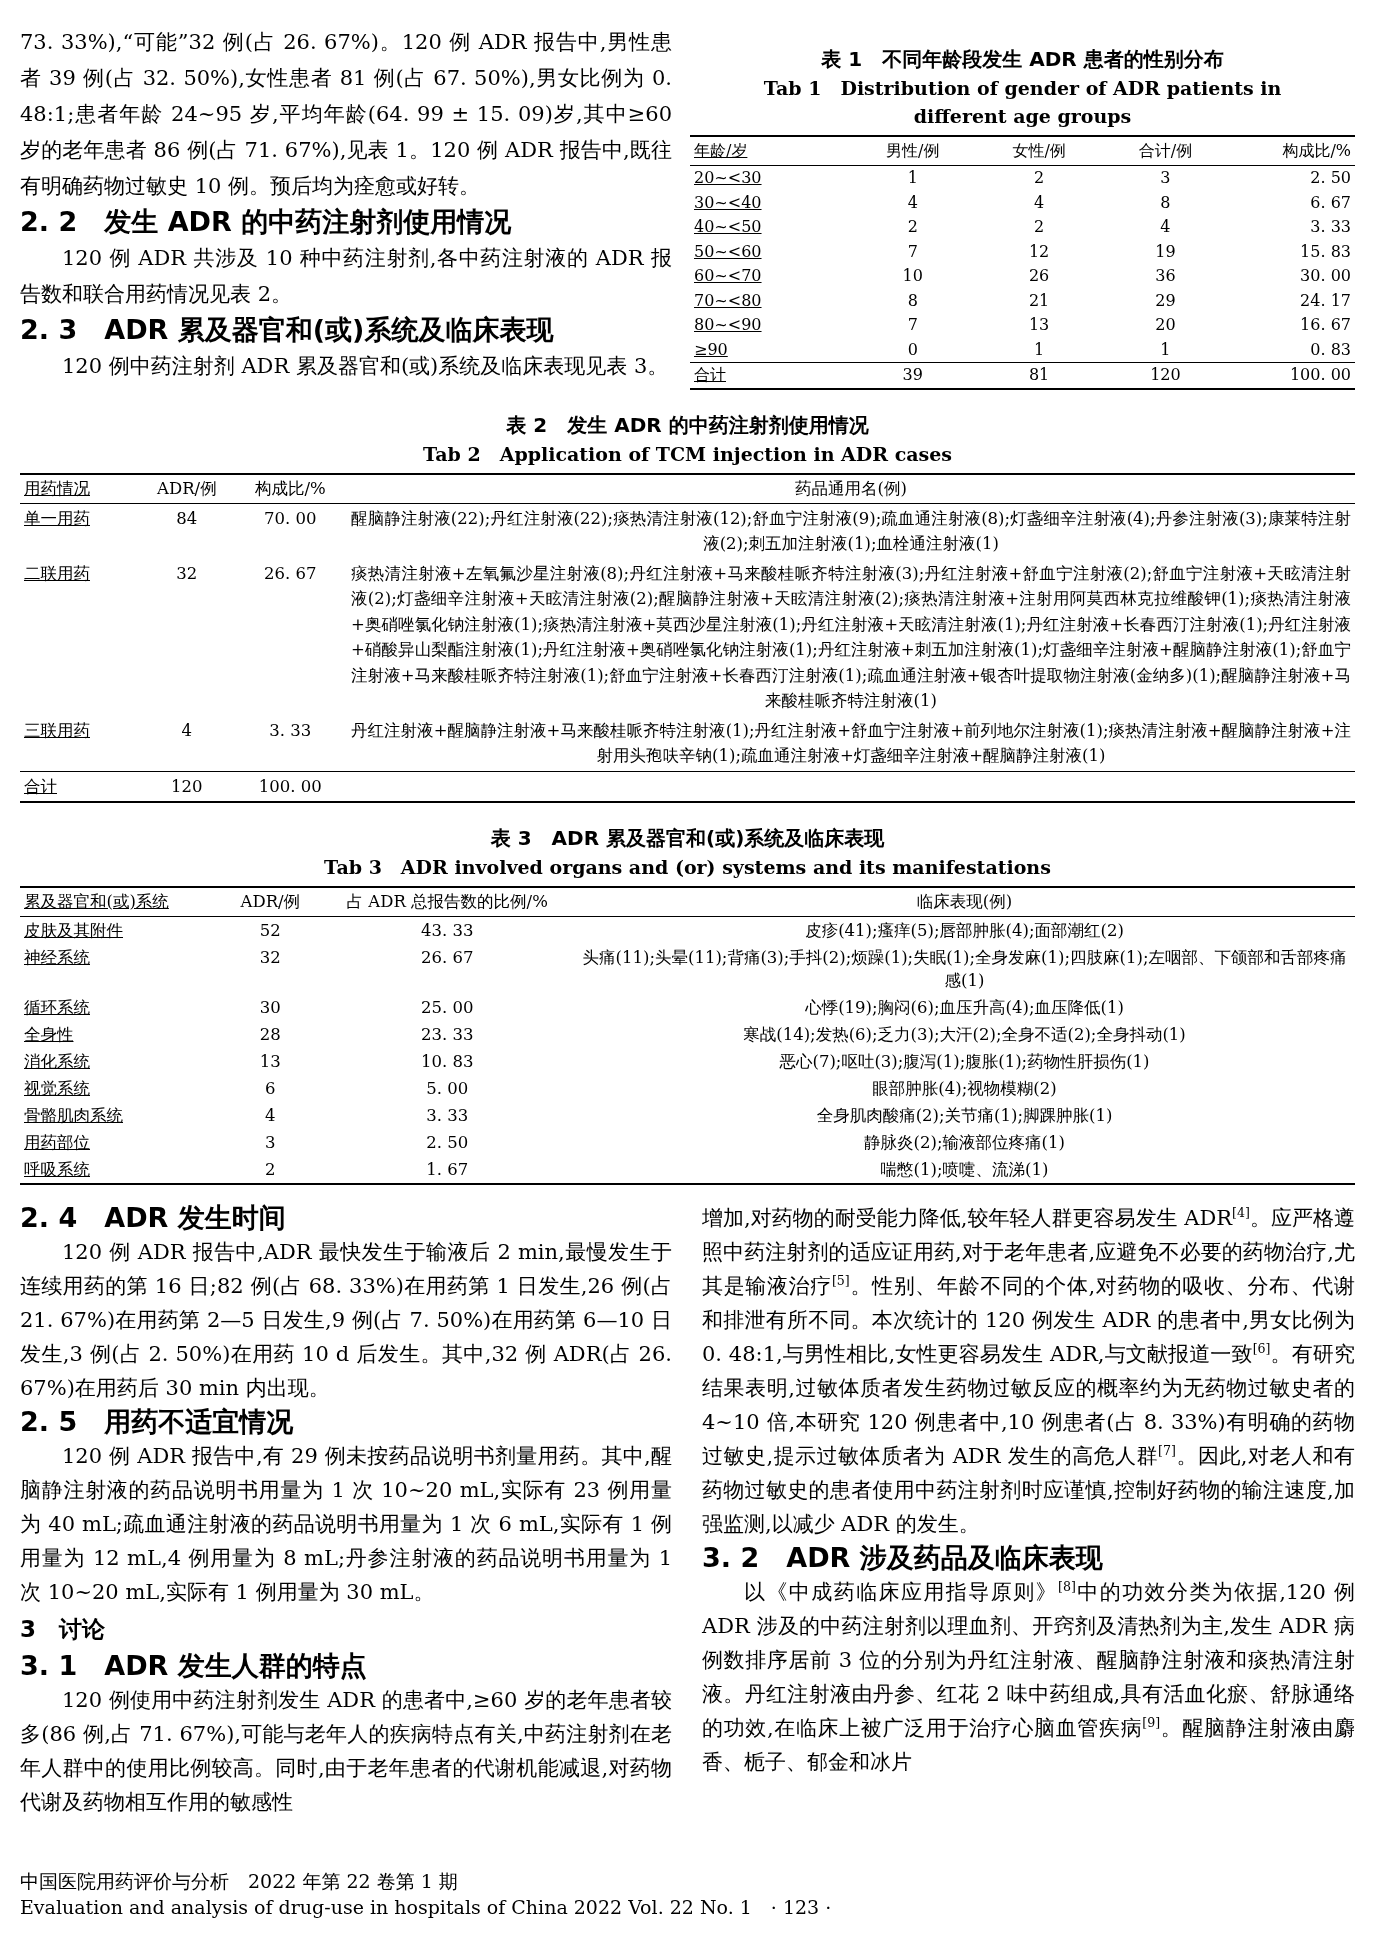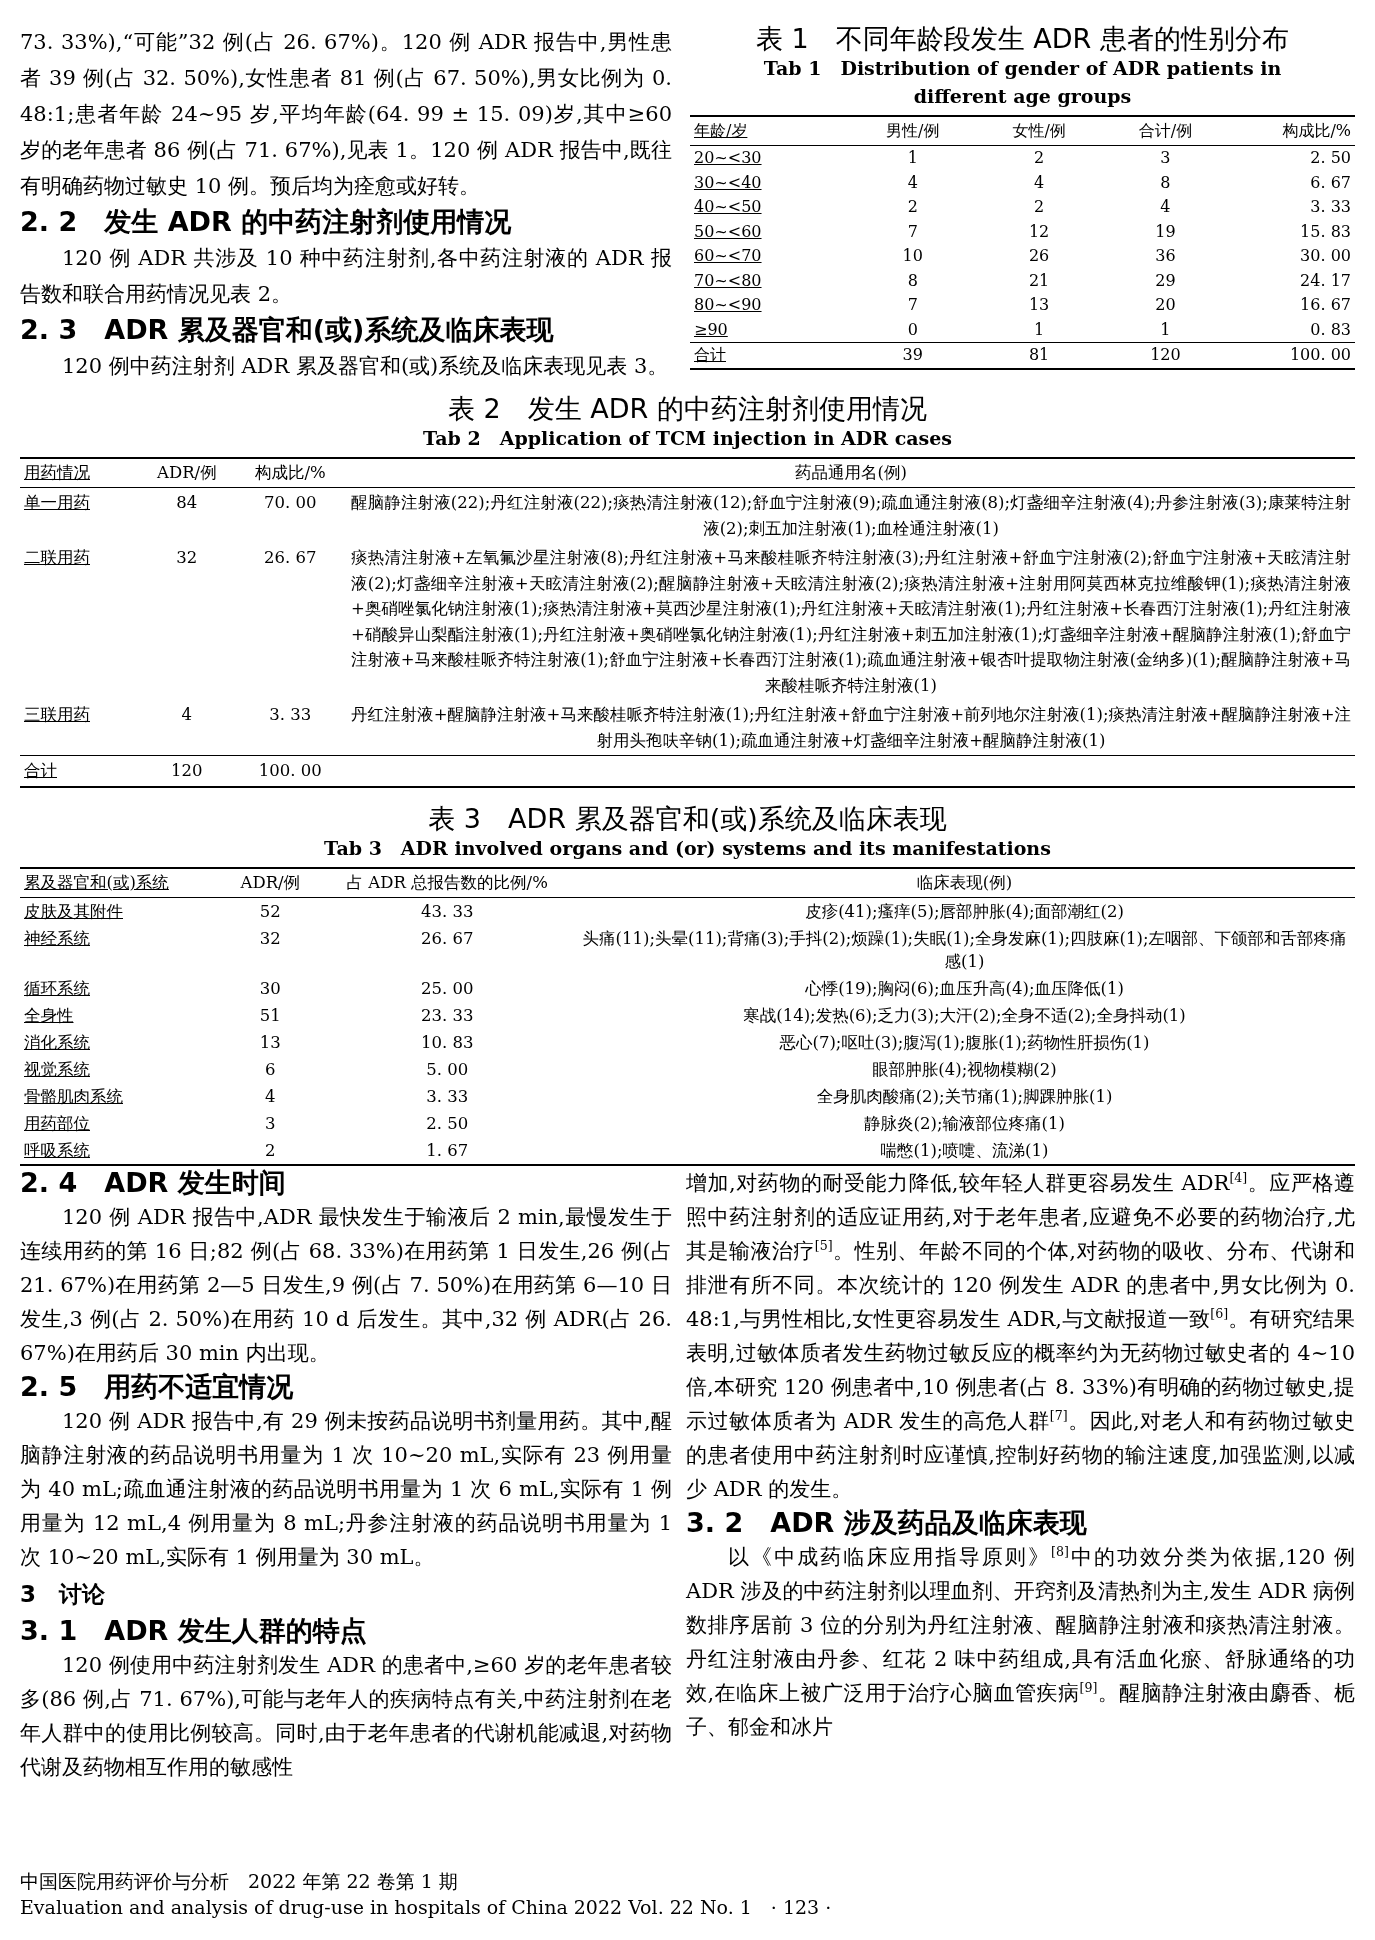--- a/index.html
+++ b/index.html
@@ -25,22 +25,23 @@
     font-family: "DejaVu Sans", "Liberation Sans", sans-serif;
     font-weight: bold; font-size: 27px; line-height: 36px; margin: 0;
   }
   .bottom-section .heading2 { line-height: 34px; }
   .heading1 {
     font-family: "DejaVu Sans", "Liberation Sans", sans-serif;
     font-weight: bold; font-size: 23px; line-height: 40px; margin: 0;
   }
 
   .tbl-title-zh {
-    text-align: center; font-weight: normal; font-size: 27px; line-height: 30px;
+    text-align: center; font-weight: bold; font-size: 20px; line-height: 30px;
     font-family: "DejaVu Sans", "Liberation Sans", sans-serif;
+    margin-top: 20px;
   }
   .tbl-title-en { text-align: center; font-weight: bold; font-size: 19px; line-height: 28px; }
 
   table.tbl {
     width: 100%; border-collapse: collapse; margin-top: 5px;
     border-top: 2.2px solid #000; border-bottom: 2.2px solid #000;
     font-size: 16.5px;
   }
   table.tbl th { font-weight: normal; padding: 3px 4px; border-bottom: 1.2px solid #000; line-height: 22px; }
   table.tbl td { padding: 2px 4px; vertical-align: top; line-height: 23px; }
@@ -49,21 +50,21 @@
   table.t2 td { line-height: 25.5px; }
   tbody.total-rows td { border-top: 1.1px solid #000; }
 
   .al { text-align: left; text-decoration: underline; }
   .ac { text-align: center; }
   .ar { text-align: right; }
   .aj { text-align: justify; text-align-last: center; }
 
   .t2-block { margin-top: 10px; }
   .t3-block { margin-top: 16px; }
-  .bottom-section { display: flex; gap: 14px; margin-top: 0; }
+  .bottom-section { display: flex; gap: 30px; margin-top: 16px; }
 
   .footer {
     position: absolute; left: 20px; right: 20px; bottom: 20px;
     display: flex; justify-content: space-between; align-items: baseline;
     font-size: 19px; line-height: 26px; flex-direction: column;
   }
 </style>
 </head>
 <body>
 
@@ -251,21 +252,21 @@
             <td class="ac">头痛(11);头晕(11);背痛(3);手抖(2);烦躁(1);失眠(1);全身发麻(1);四肢麻(1);左咽部、下颌部和舌部疼痛感(1)</td>
           </tr>
           <tr>
             <td class="al">循环系统</td>
             <td class="ac">30</td>
             <td class="ac">25. 00</td>
             <td class="ac">心悸(19);胸闷(6);血压升高(4);血压降低(1)</td>
           </tr>
           <tr>
             <td class="al">全身性</td>
-            <td class="ac">51</td>
+            <td class="ac">28</td>
             <td class="ac">23. 33</td>
             <td class="ac">寒战(14);发热(6);乏力(3);大汗(2);全身不适(2);全身抖动(1)</td>
           </tr>
           <tr>
             <td class="al">消化系统</td>
             <td class="ac">13</td>
             <td class="ac">10. 83</td>
             <td class="ac">恶心(7);呕吐(3);腹泻(1);腹胀(1);药物性肝损伤(1)</td>
           </tr>
           <tr>

